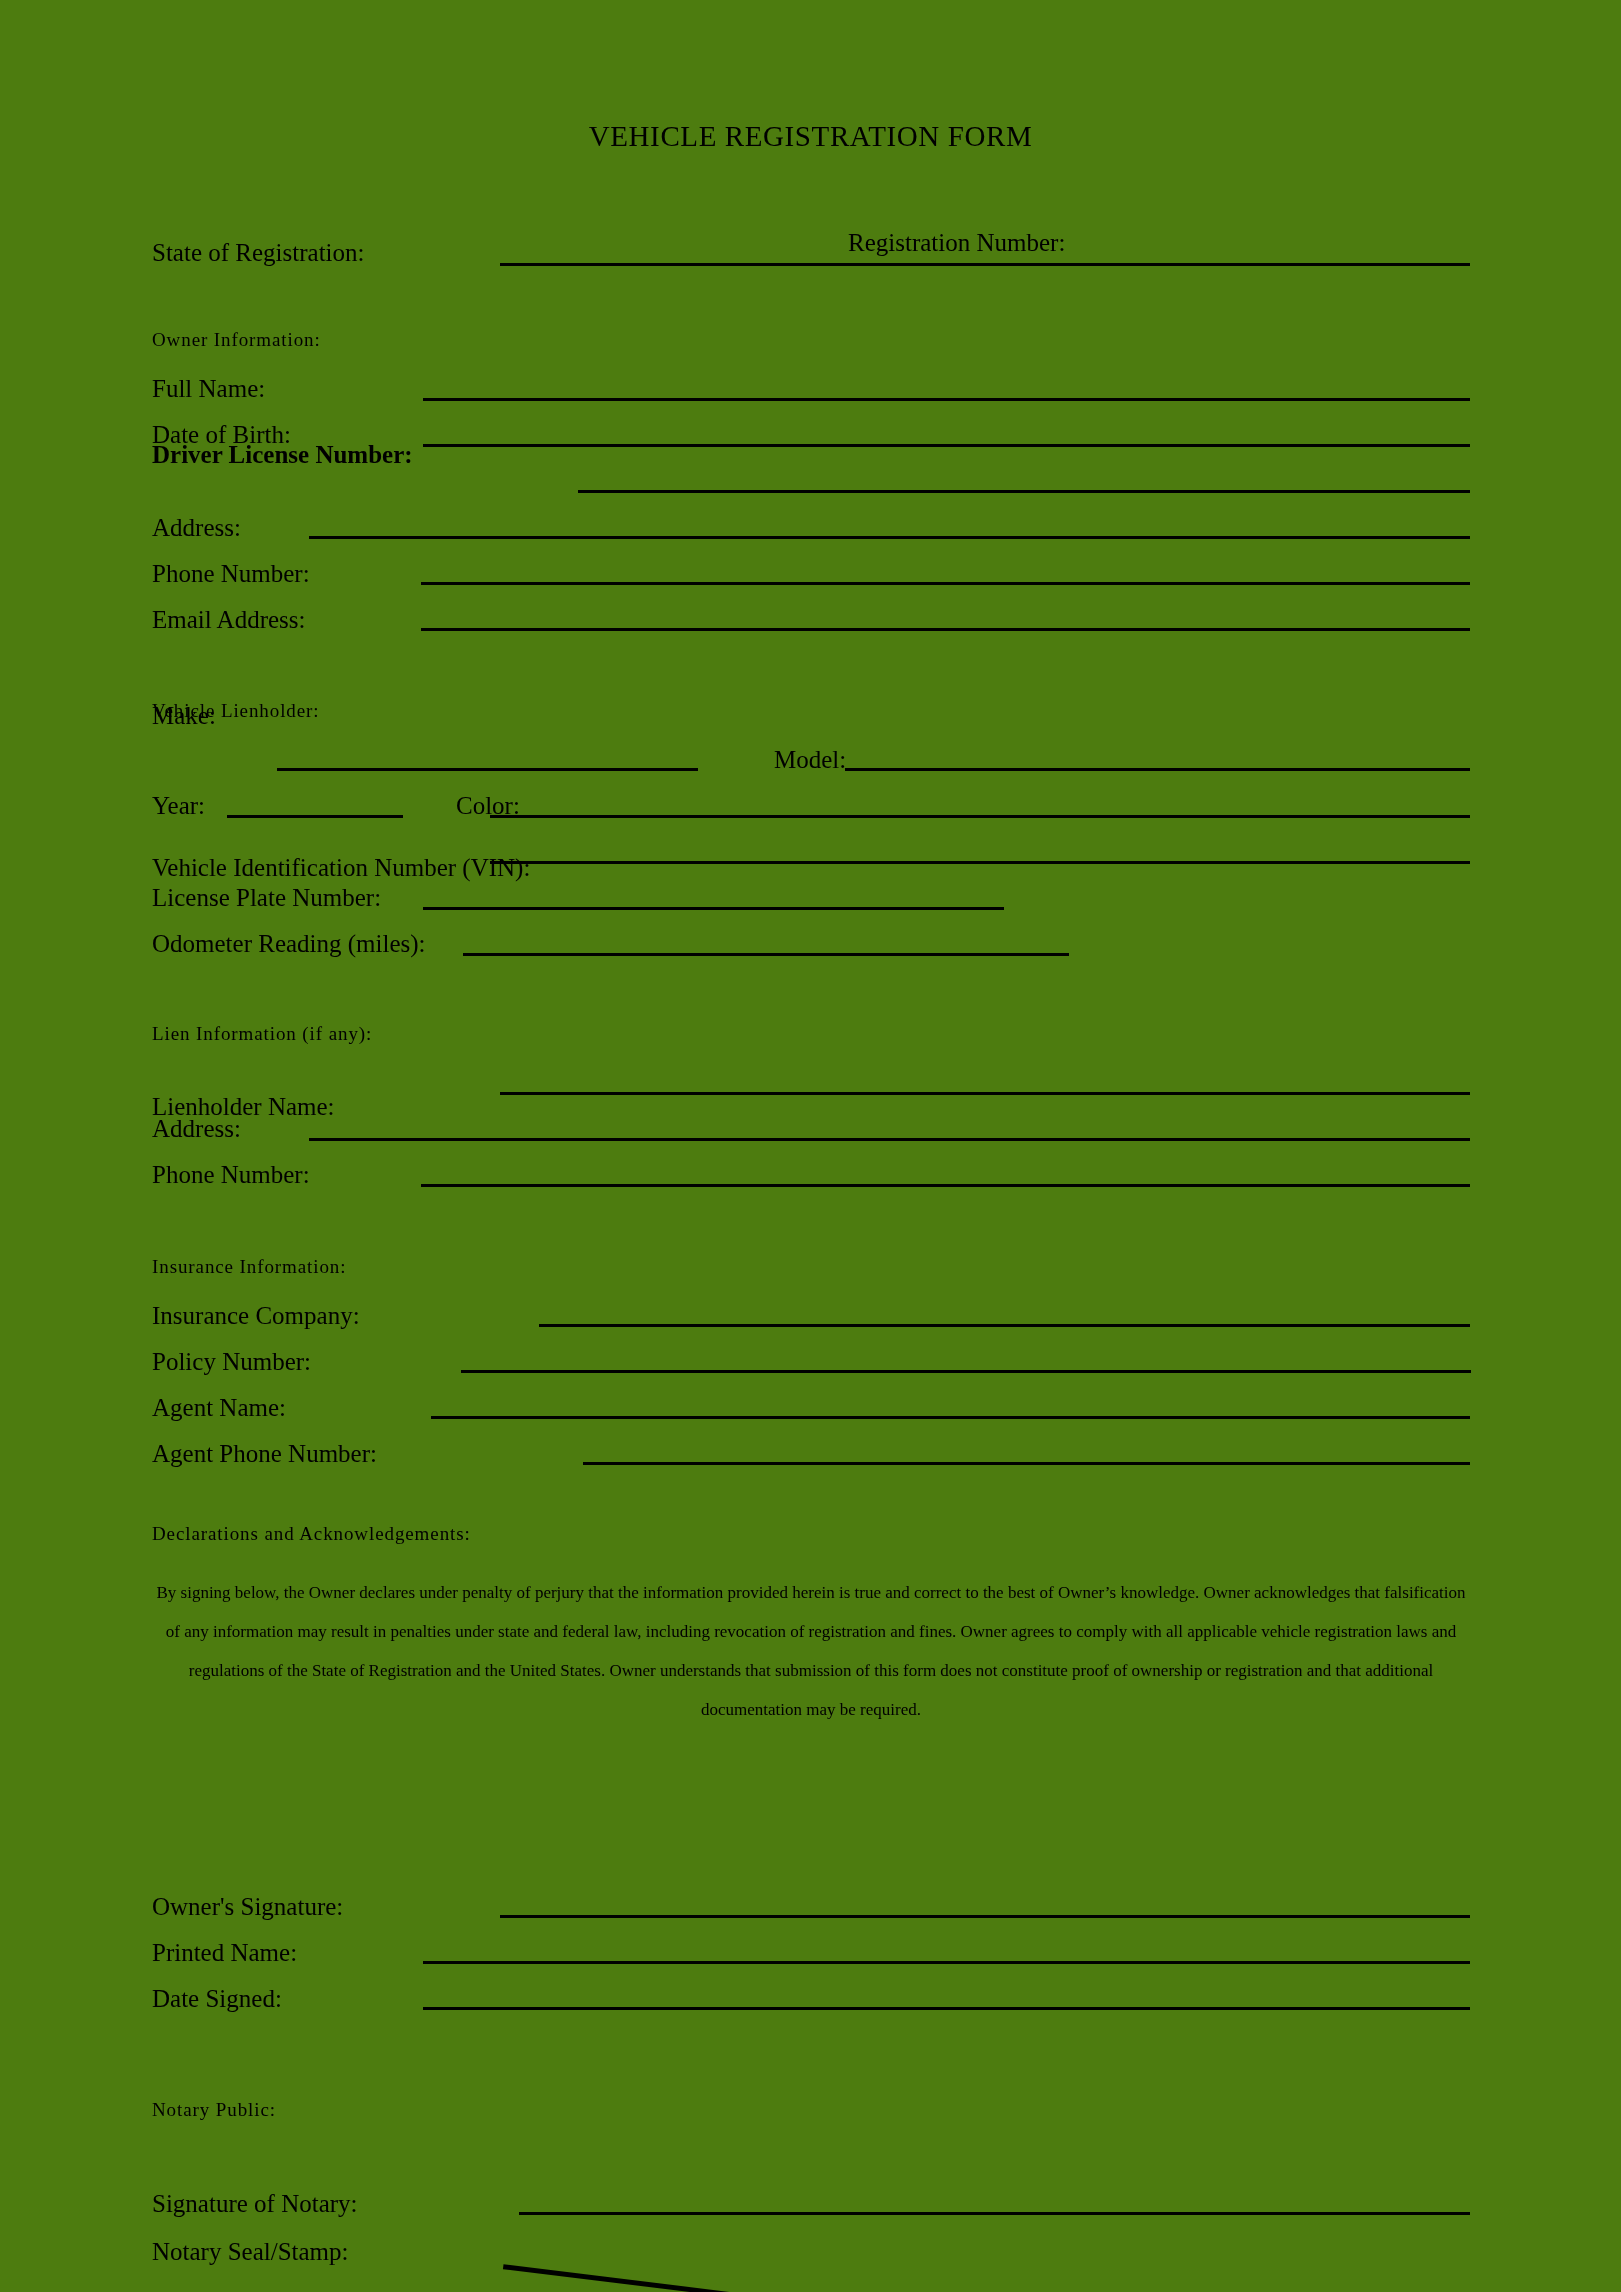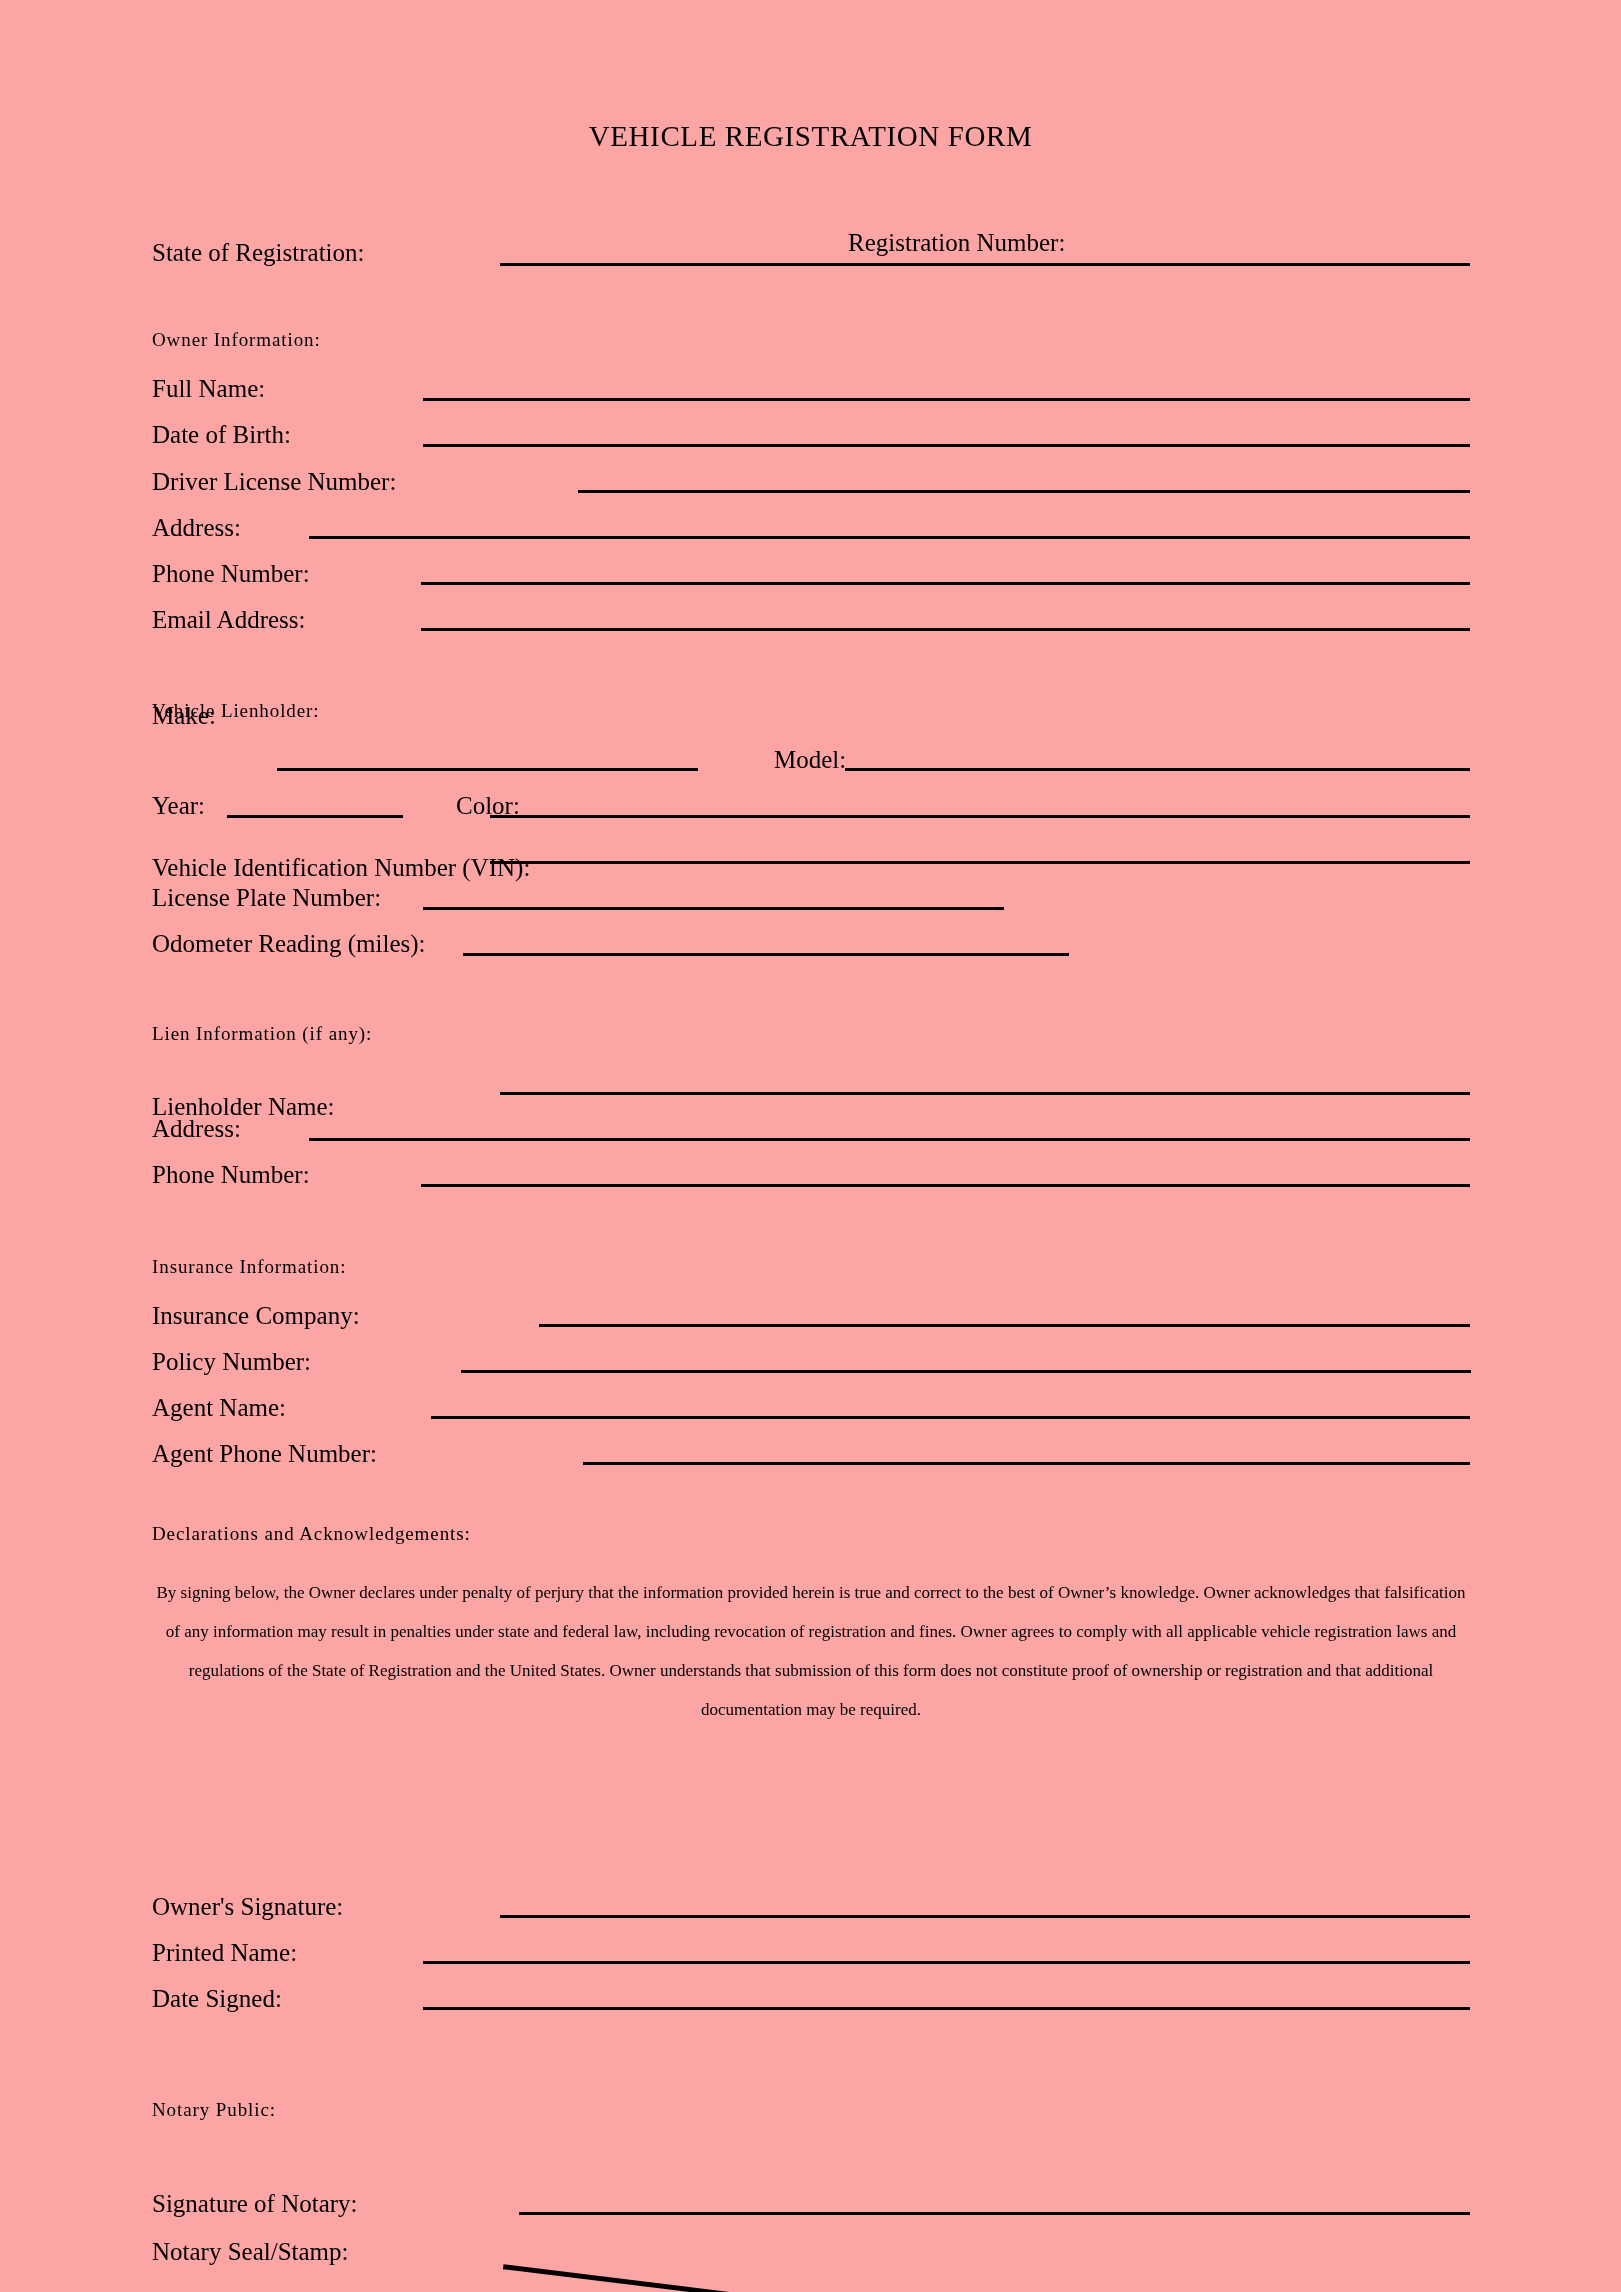--- a/index.html
+++ b/index.html
@@ -4,21 +4,21 @@
 <style>
   html, body {
     margin: 0;
     padding: 0;
     background: #ffffff;
   }
   .page {
     position: relative;
     width: 1621px;
     height: 2293px;
-    background: #fca5a5;
+    background: #4d7c0f;
     font-family: "Liberation Serif", "DejaVu Serif", serif;
     color: #000000;
     overflow: hidden;
   }
 
   
   .doc-title {
     position: absolute;
     left: 0;
     top: 120px;
@@ -84,21 +84,21 @@
   <div class="rule" style="left:500px; top:263px; width:970px;"></div>
 
   <div class="section-head" style="left:152px; top:330px;">Owner Information:</div>
 
   <div class="t" style="left:152px; top:376px;">Full Name:</div>
   <div class="rule" style="left:423px; top:398px; width:1047px;"></div>
 
   <div class="t" style="left:152px; top:422px;">Date of Birth:</div>
   <div class="rule" style="left:423px; top:444px; width:1047px;"></div>
 
-  <div class="t" style="left:152px; top:469px;">Driver License Number:</div>
+  <div class="t" style="left:152px; top:442px;font-weight:bold;">Driver License Number:</div>
   <div class="rule" style="left:578px; top:490px; width:892px;"></div>
 
   <div class="t" style="left:152px; top:515px;">Address:</div>
   <div class="rule" style="left:309px; top:536px; width:1161px;"></div>
 
   <div class="t" style="left:152px; top:561px;">Phone Number:</div>
   <div class="rule" style="left:421px; top:582px; width:1049px;"></div>
 
   <div class="t" style="left:152px; top:607px;">Email Address:</div>
   <div class="rule" style="left:421px; top:628px; width:1049px;"></div>

